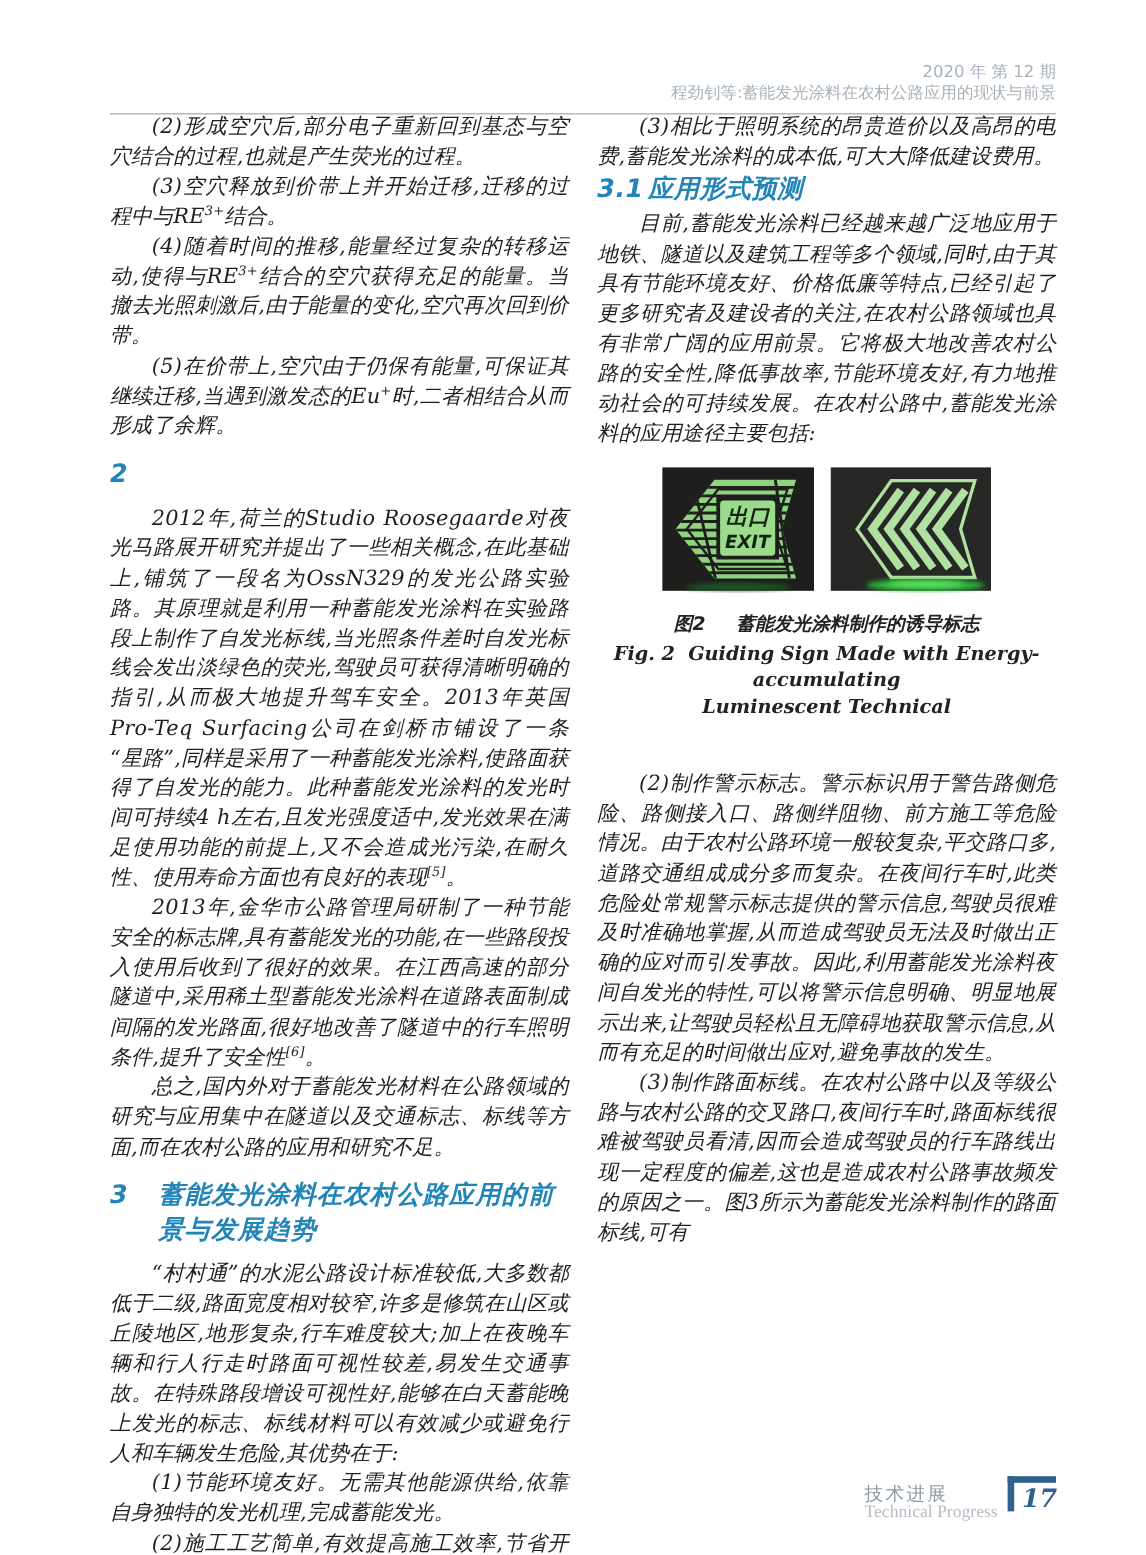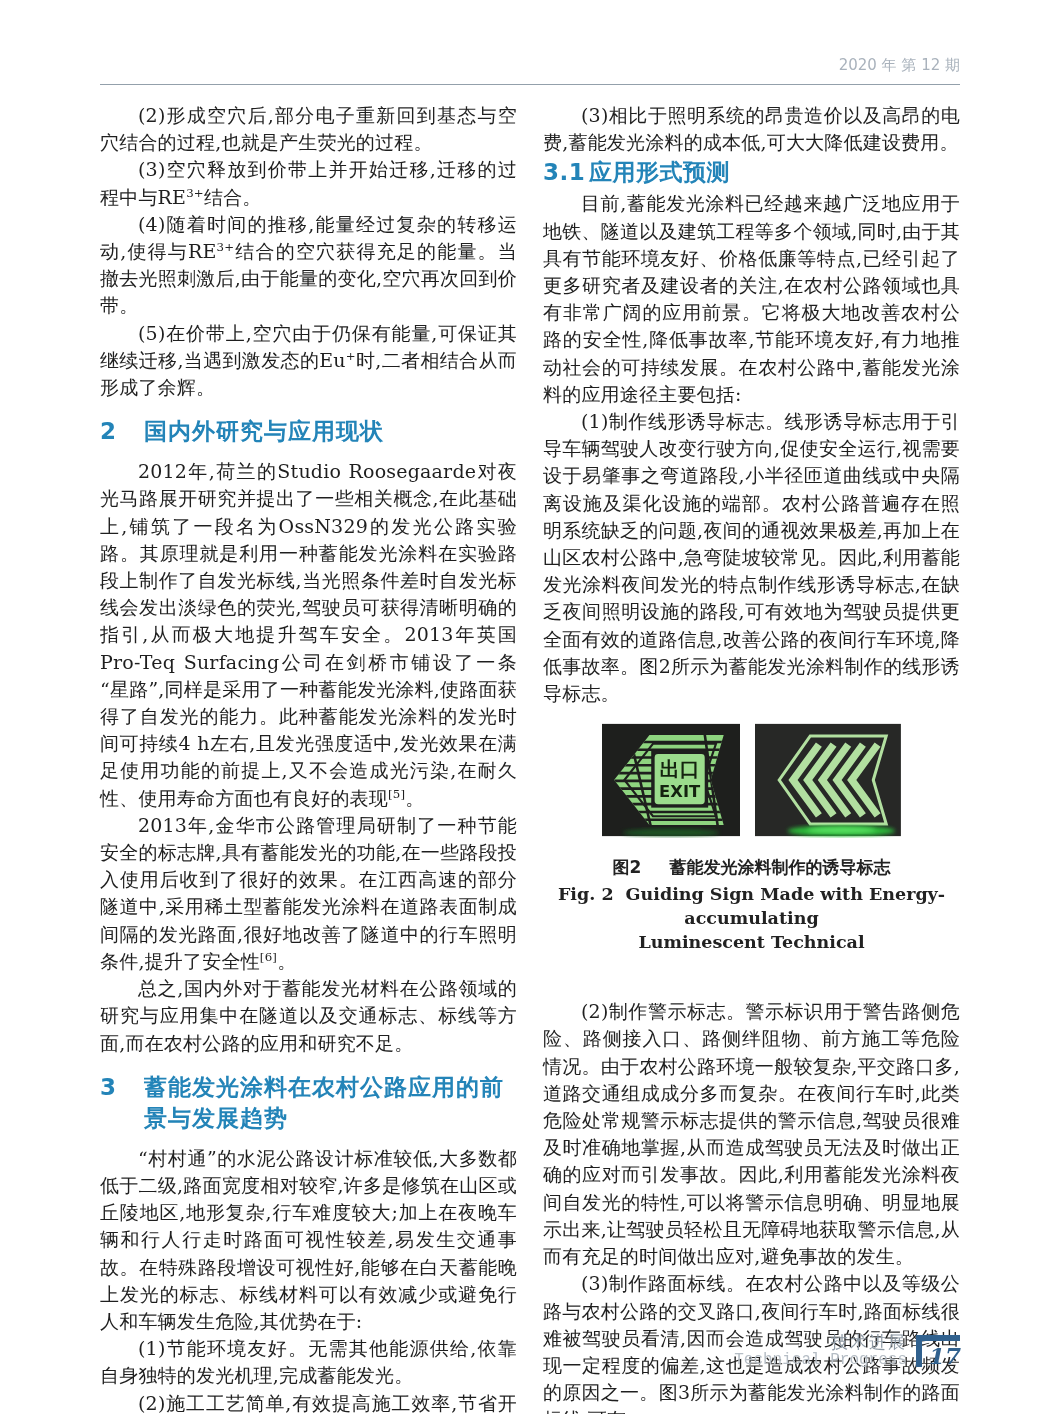--- a/index.html
+++ b/index.html
@@ -26,21 +26,21 @@
     display:flex;justify-content:space-between;align-items:flex-end;
     font-family:"DejaVu Sans","Liberation Sans",sans-serif;
     font-size:15px;color:var(--header-gray);
     padding-bottom:9px;border-bottom:1.5px solid #93a0ab;flex-direction:column;
   }
   
   .columns{
     position:absolute;top:102px;left:100px;width:860px;height:1230px;
     display:flex;gap:26px;
   }
-  .col{width:417px;flex:0 0 417px;}
+  .col{width:417px;flex:0 0 417px;font-style:italic;}
   .para{
     font-size:19px;line-height:27.2px;text-align:justify;
     text-indent:2em;letter-spacing:0.2px;
   }
   sup{font-size:0.62em;vertical-align:super;line-height:0;}
   h2.section-heading{
     display:flex;align-items:flex-start;
     font-family:"DejaVu Sans","Liberation Sans",sans-serif;
     color:var(--heading-blue);font-size:23px;font-weight:600;
     line-height:31px;margin:15px 0 11px 0;letter-spacing:1px;
@@ -67,56 +67,56 @@
     font-family:"DejaVu Serif","Liberation Serif",serif;
     font-weight:700;font-size:17.5px;line-height:24px;color:#222;margin-top:3px;
   }
   .cap-en .cap-label{margin-right:12px;}
   .gap-after-caption{height:30px;}
   
   .page-footer{
     position:absolute;left:100px;top:1334px;width:860px;
     display:flex;justify-content:flex-end;align-items:center;
   }
-  .footer-labels{text-align:right;margin-right:9px;
-    font-family:Liberation Mono, monospace;}
+  .footer-labels{text-align:left;margin-right:9px;
+    font-family:Liberation Serif, serif;margin-top:15px;}
   .footer-cn{font-size:17px;color:#8d99a4;letter-spacing:2px;line-height:19px;}
   .footer-en{font-size:16px;color:#b5bdc5;line-height:14px;}
   .page-tag{
     border-top:6px solid var(--footer-blue);
     border-left:6px solid var(--footer-blue);
     width:44px;height:32px;padding:1px 0 0 7px;
   }
   .page-num{
     font-family:"DejaVu Serif","Liberation Serif",serif;
     font-style:italic;font-weight:700;font-size:23px;color:var(--footer-blue);
   }
 </style>
 </head>
 <body>
 
 <div class="page">
 
   <header class="page-header">
     <span>2020 年  第 12 期</span>
+    <span>程劲钊等:蓄能发光涂料在农村公路应用的现状与前景</span>
   </header>
 
   <div class="columns">
 
     <div class="col">
       <div>
           <p class="para">(2)形成空穴后,部分电子重新回到基态与空穴结合的过程,也就是产生荧光的过程。</p>
           <p class="para">(3)空穴释放到价带上并开始迁移,迁移的过程中与RE<sup>3+</sup>结合。</p>
           <p class="para">(4)随着时间的推移,能量经过复杂的转移运动,使得与RE<sup>3+</sup>结合的空穴获得充足的能量。当撤去光照刺激后,由于能量的变化,空穴再次回到价带。</p>
           <p class="para">(5)在价带上,空穴由于仍保有能量,可保证其继续迁移,当遇到激发态的Eu<sup>+</sup>时,二者相结合从而形成了余辉。</p>
         </div>
 
       <h2 class="section-heading">
         <span class="sec-num">2</span>
-        <span class="sec-title">国内外研究与应用现状</span>
       </h2>
       <div>
           <p class="para">2012年,荷兰的Studio Roosegaarde对夜光马路展开研究并提出了一些相关概念,在此基础上,铺筑了一段名为OssN329的发光公路实验路。其原理就是利用一种蓄能发光涂料在实验路段上制作了自发光标线,当光照条件差时自发光标线会发出淡绿色的荧光,驾驶员可获得清晰明确的指引,从而极大地提升驾车安全。2013年英国Pro-Teq Surfacing公司在剑桥市铺设了一条“星路”,同样是采用了一种蓄能发光涂料,使路面获得了自发光的能力。此种蓄能发光涂料的发光时间可持续4 h左右,且发光强度适中,发光效果在满足使用功能的前提上,又不会造成光污染,在耐久性、使用寿命方面也有良好的表现<sup>[5]</sup>。</p>
           <p class="para">2013年,金华市公路管理局研制了一种节能安全的标志牌,具有蓄能发光的功能,在一些路段投入使用后收到了很好的效果。在江西高速的部分隧道中,采用稀土型蓄能发光涂料在道路表面制成间隔的发光路面,很好地改善了隧道中的行车照明条件,提升了安全性<sup>[6]</sup>。</p>
           <p class="para">总之,国内外对于蓄能发光材料在公路领域的研究与应用集中在隧道以及交通标志、标线等方面,而在农村公路的应用和研究不足。</p>
         </div>
 
       <h2 class="section-heading">
         <span class="sec-num">3</span>
         <span class="sec-title">蓄能发光涂料在农村公路应用的前景与发展趋势</span>
@@ -132,21 +132,20 @@
       <div>
           <p class="para">(3)相比于照明系统的昂贵造价以及高昂的电费,蓄能发光涂料的成本低,可大大降低建设费用。</p>
         </div>
 
       <h3 class="sub-heading">
         <span class="sec-num">3.1</span>
         <span class="sec-title">应用形式预测</span>
       </h3>
       <div>
           <p class="para">目前,蓄能发光涂料已经越来越广泛地应用于地铁、隧道以及建筑工程等多个领域,同时,由于其具有节能环境友好、价格低廉等特点,已经引起了更多研究者及建设者的关注,在农村公路领域也具有非常广阔的应用前景。它将极大地改善农村公路的安全性,降低事故率,节能环境友好,有力地推动社会的可持续发展。在农村公路中,蓄能发光涂料的应用途径主要包括:</p>
-          <p class="para">(1)制作线形诱导标志。线形诱导标志用于引导车辆驾驶人改变行驶方向,促使安全运行,视需要设于易肇事之弯道路段,小半径匝道曲线或中央隔离设施及渠化设施的端部。农村公路普遍存在照明系统缺乏的问题,夜间的通视效果极差,再加上在山区农村公路中,急弯陡坡较常见。因此,利用蓄能发光涂料夜间发光的特点制作线形诱导标志,在缺乏夜间照明设施的路段,可有效地为驾驶员提供更全面有效的道路信息,改善公路的夜间行车环境,降低事故率。图2所示为蓄能发光涂料制作的线形诱导标志。</p>
         </div>
 
       <figure>
         <div class="fig-images">
 
           <svg width="160" height="130" viewBox="0 0 160 130" role="img">
             <rect x="0" y="0" width="160" height="130" fill="#1e1f1d"></rect>
             <defs>
               <clipPath id="arrowClipL">
                 <polygon points="14,65 55,13 141,13 126,65 141,117 55,117"></polygon>

